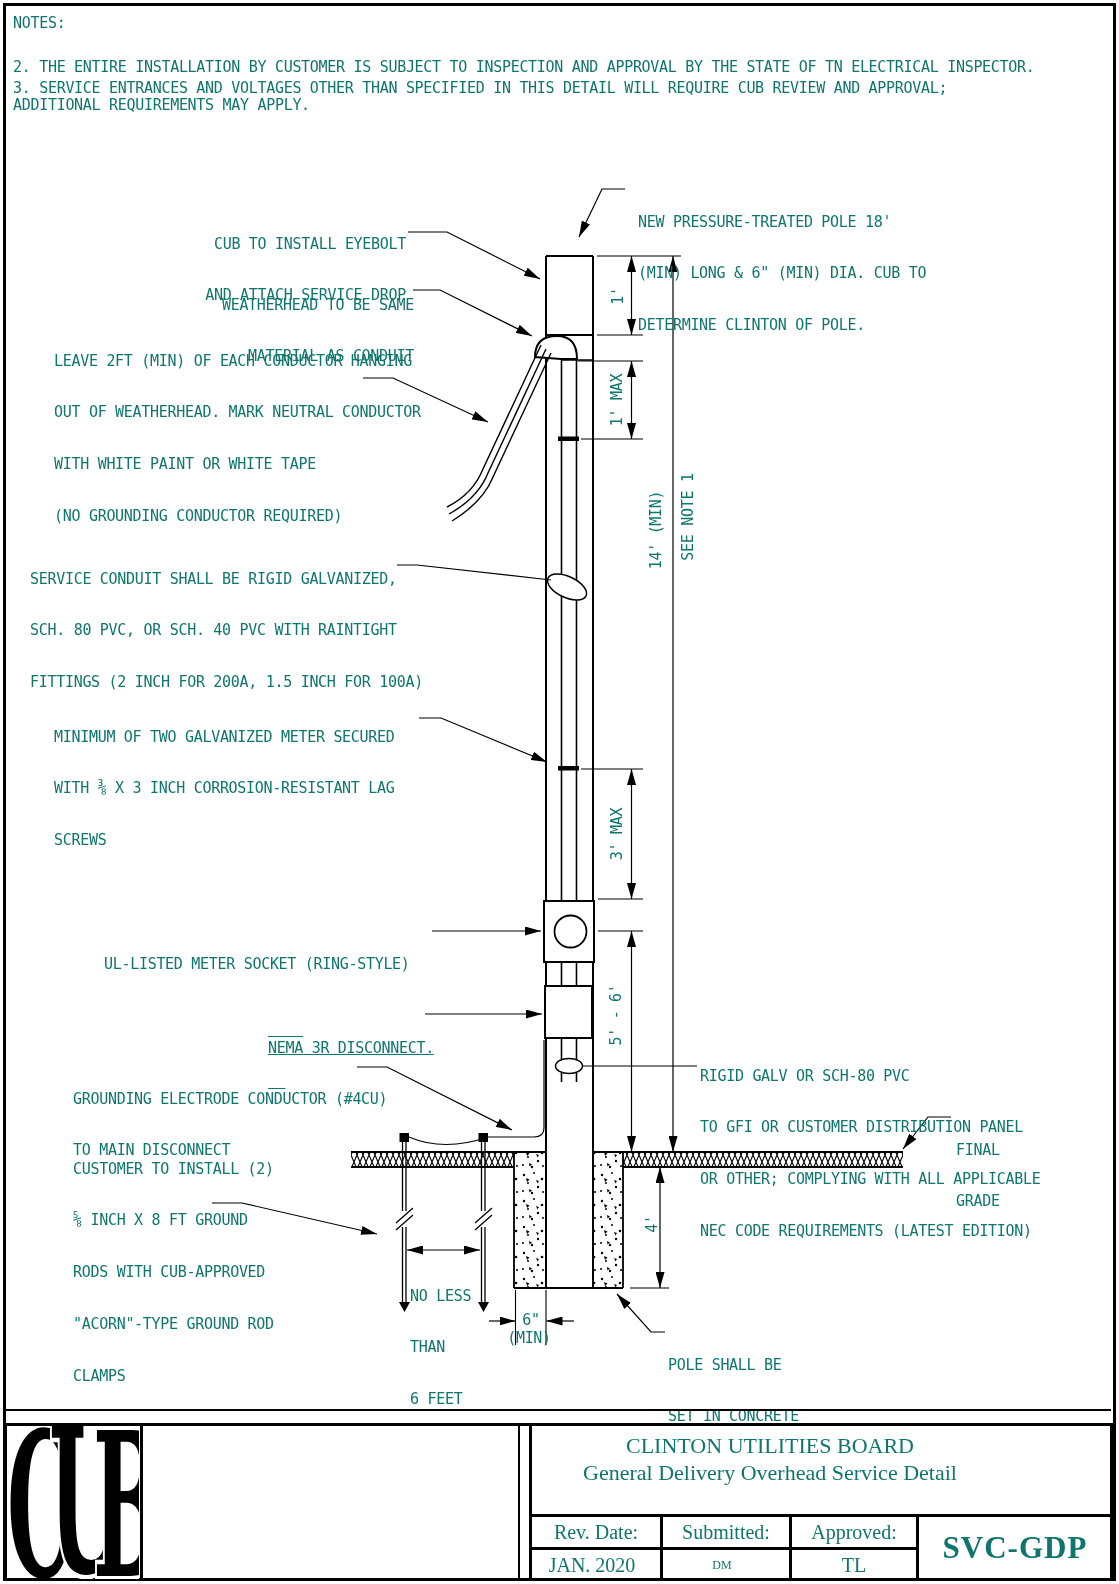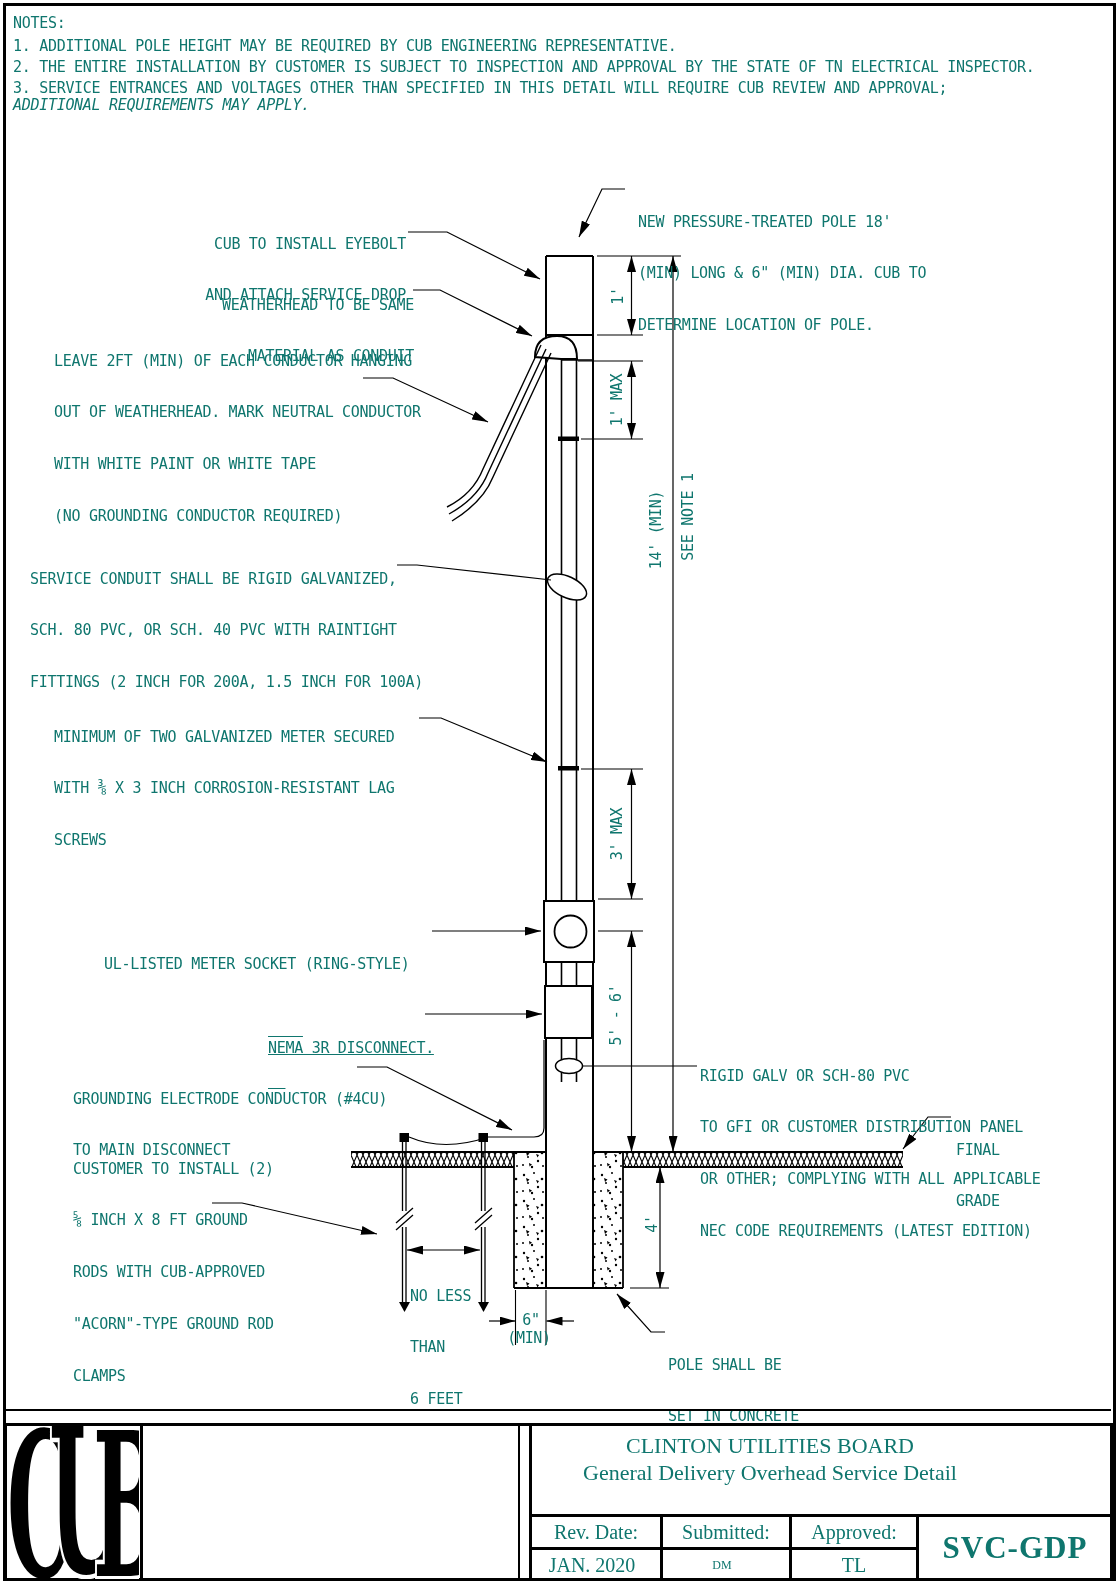--- a/index.html
+++ b/index.html
@@ -21,24 +21,23 @@
          transform:translate(-50%,-50%);}
   .notesline{position:absolute;font-size:15px;letter-spacing:-0.3px;white-space:pre;}
 </style>
 </head>
 <body>
 
 <div id="sheet">
   <div class="frame"></div>
 
   <div class="notesline" style="left:13px;top:14px;">NOTES:</div>
-  <div class="notesline" style="left:13px;top:37px;">1. ADDITIONAL POLE HEIGHT MAY BE REQUIRED BY CUB ENGINEERING REPRESENTATIVE.</div>
   <div class="notesline" style="left:13px;top:58px;">2. THE ENTIRE INSTALLATION BY CUSTOMER IS SUBJECT TO INSPECTION AND APPROVAL BY THE STATE OF TN ELECTRICAL INSPECTOR.</div>
   <div class="notesline" style="left:13px;top:79px;">3. SERVICE ENTRANCES AND VOLTAGES OTHER THAN SPECIFIED IN THIS DETAIL WILL REQUIRE CUB REVIEW AND APPROVAL;</div>
-  <div class="notesline" style="left:13px;top:96px;font-style:italic;">ADDITIONAL REQUIREMENTS MAY APPLY.</div>
+  <div class="notesline" style="left:13px;top:96px;">ADDITIONAL REQUIREMENTS MAY APPLY.</div>
 
   <svg id="drawing" width="1119" height="1584" viewBox="0 0 1119 1584">
     <defs>
       <marker id="ah" viewBox="0 0 16 9" refX="16" refY="4.5" markerWidth="16" markerHeight="9" orient="auto-start-reverse" markerUnits="userSpaceOnUse">
         <path d="M0 0 L16 4.5 L0 9 Z" fill="#000"></path>
       </marker>
       <pattern id="hatch" width="12" height="14" patternUnits="userSpaceOnUse">
         <path d="M0 14 L6 0 L12 14 M0 0 L6 14 L12 0" stroke="#000" stroke-width="1.1" fill="none"></path>
       </pattern>
       <pattern id="conc" width="26" height="26" patternUnits="userSpaceOnUse">
@@ -128,21 +127,21 @@
       <path d="M951 1117 H928 L903 1149" marker-end="url(#ah)"></path>
       <path d="M665 1332 H651 L617 1294" marker-end="url(#ah)"></path>
       <path d="M397 565 H417 L551 580"></path>
       <path d="M583 1066 H697"></path>
     </g>
   </svg>
 
   <div class="cad" style="left:638px;top:179px;">
     <div>NEW PRESSURE-TREATED POLE 18'</div>
     <div>(MIN) LONG &amp; 6" (MIN) DIA. CUB TO</div>
-    <div>DETERMINE LOCATION OF POLE.</div>
+    <div>DETERMINE CLINTON OF POLE.</div>
   </div>
   <div class="cad r" style="left:150px;top:201px;width:256px;">
     <div>CUB TO INSTALL EYEBOLT</div>
     <div>AND ATTACH SERVICE DROP</div>
   </div>
   <div class="cad r" style="left:158px;top:262px;width:256px;">
     <div>WEATHERHEAD TO BE SAME</div>
     <div>MATERIAL AS CONDUIT</div>
   </div>
   <div class="cad" style="left:54px;top:318px;">

